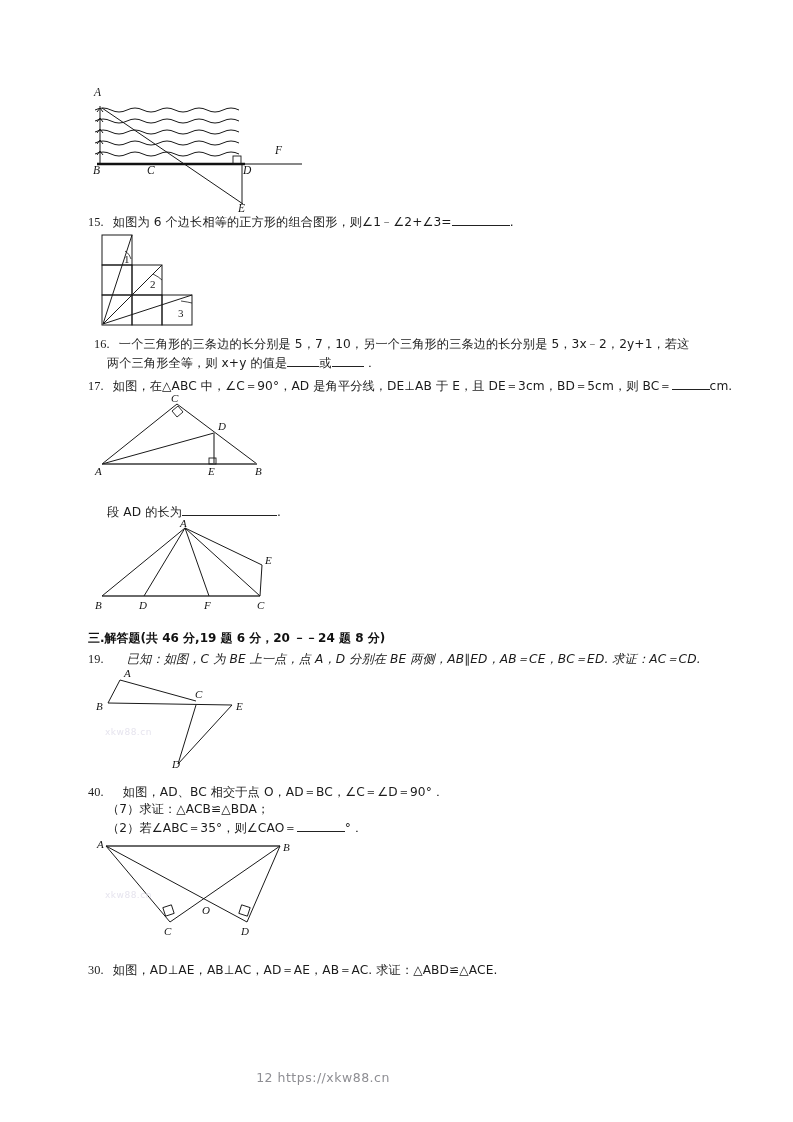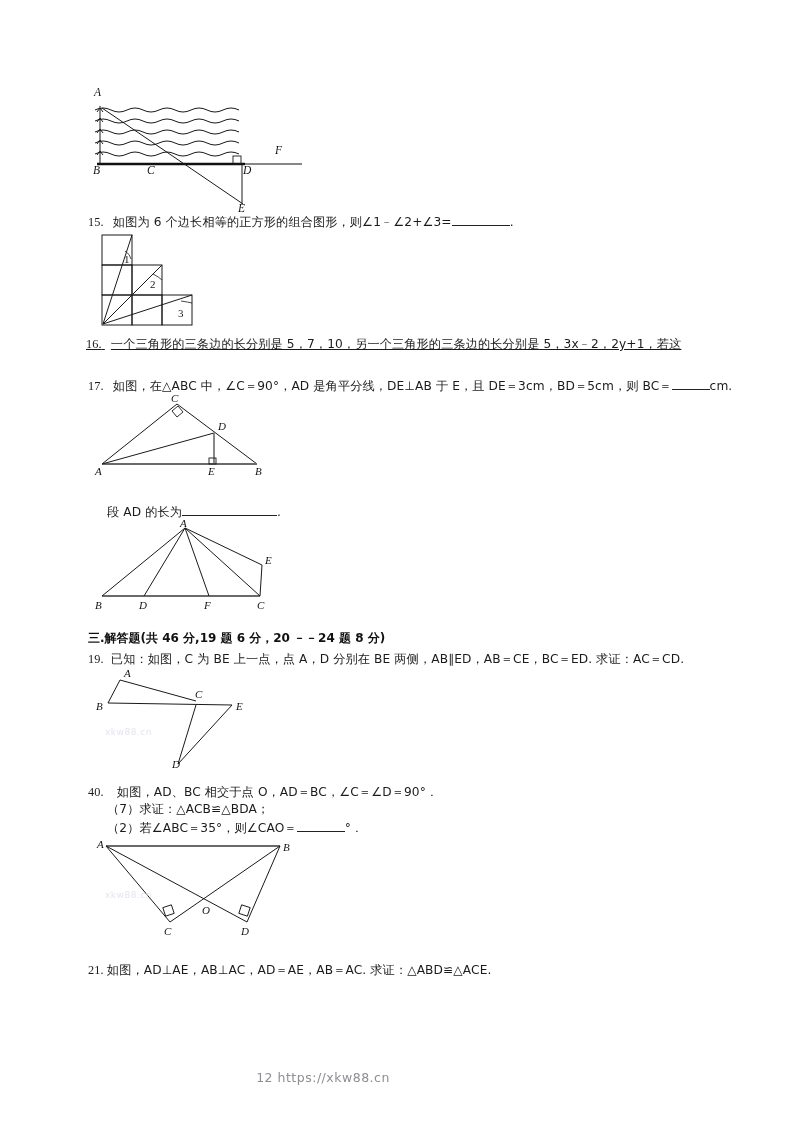--- a/index.html
+++ b/index.html
@@ -135,23 +135,26 @@
         <path d="M28 19 q5 3 6 8" stroke-width="0.8"></path>
         <path d="M56 42 q6 3 9 6" stroke-width="0.8"></path>
         <path d="M84 69 q7 1 11 2" stroke-width="0.8"></path>
       </g>
       <text x="27" y="31" font-size="11" font-family="Liberation Serif, serif" fill="#1a1a1a">1</text>
       <text x="53" y="56" font-size="11" font-family="Liberation Serif, serif" fill="#1a1a1a">2</text>
       <text x="81" y="85" font-size="11" font-family="Liberation Serif, serif" fill="#1a1a1a">3</text>
     </svg>
   </div>
 
-  <div class="qline" style="left:86px; top:336px;text-decoration:underline;">
+  <div class="qline" style="left:94px; top:336px;">
     <span class="qnum">16.</span>
     <span class="cn" style="margin-left:6px;">一个三角形的三条边的长分别是 5，7，10，另一个三角形的三条边的长分别是 5，3x﹣2，2y+1，若这</span>
+  </div>
+  <div class="qline" style="left:107px; top:353px;">
+    <span class="cn">两个三角形全等，则 x+y 的值是</span><span class="blank" style="width:32px; height:13px;"></span><span class="cn">或</span><span class="blank" style="width:32px; height:13px;"></span><span class="cn">．</span>
   </div>
 
   <div class="qline" style="left:88px; top:376px;">
     <span class="qnum">17.</span>
     <span class="cn" style="margin-left:6px;text-align:right;">如图，在△ABC 中，∠C＝90°，AD 是角平分线，DE⊥AB 于 E，且 DE＝3cm，BD＝5cm，则 BC＝</span><span class="blank" style="width:38px; height:13px;"></span><span class="cn">cm.</span>
   </div>
 
   <div class="fig" style="left:92px; top:392px; width:180px; height:85px;">
     <svg width="180" height="85" viewBox="0 0 180 85">
       <g stroke="#1a1a1a" stroke-width="1" fill="none">
@@ -203,21 +206,21 @@
       <text x="47" y="91" font-size="11" font-style="italic" font-family="Liberation Serif, serif" fill="#151515">D</text>
       <text x="112" y="91" font-size="11" font-style="italic" font-family="Liberation Serif, serif" fill="#151515">F</text>
       <text x="165" y="91" font-size="11" font-style="italic" font-family="Liberation Serif, serif" fill="#151515">C</text>
     </svg>
   </div>
 
   <div class="sec-head" style="left:88px; top:630px;">三.解答题(共 46 分,19 题 6 分，20 ﹣﹣24 题 8 分)</div>
 
   <div class="qline" style="left:88px; top:651px;">
     <span class="qnum">19.</span>
-    <span class="cn" style="margin-left:4px;">已知：如图，C 为 BE 上一点，点 A，D 分别在 BE 两侧，AB∥ED，AB＝CE，BC＝ED. 求证：AC＝CD.</span>
+    <span class="cn" style="margin-left:20px;font-style:italic;">已知：如图，C 为 BE 上一点，点 A，D 分别在 BE 两侧，AB∥ED，AB＝CE，BC＝ED. 求证：AC＝CD.</span>
   </div>
 
   <div class="fig" style="left:92px; top:668px; width:195px; height:100px;">
     <svg width="195" height="100" viewBox="0 0 195 100">
       <g stroke="#1a1a1a" stroke-width="1" fill="none">
 
         <line x1="28" y1="12" x2="16" y2="35"></line>
 
         <line x1="28" y1="12" x2="104" y2="33"></line>
 
@@ -231,21 +234,21 @@
       <text x="103" y="30" font-size="11" font-style="italic" font-family="Liberation Serif, serif" fill="#151515">C</text>
       <text x="4" y="42" font-size="11" font-style="italic" font-family="Liberation Serif, serif" fill="#151515">B</text>
       <text x="144" y="42" font-size="11" font-style="italic" font-family="Liberation Serif, serif" fill="#151515">E</text>
       <text x="80" y="100" font-size="11" font-style="italic" font-family="Liberation Serif, serif" fill="#151515">D</text>
     </svg>
   </div>
   <div class="wm" style="left:105px; top:727px;">xkw88.cn</div>
 
   <div class="qline" style="left:88px; top:784px;">
     <span class="qnum">40.</span>
-    <span class="cn" style="margin-left:10px;">如图，AD、BC 相交于点 O，AD＝BC，∠C＝∠D＝90°．</span>
+    <span class="cn" style="margin-left:16px;">如图，AD、BC 相交于点 O，AD＝BC，∠C＝∠D＝90°．</span>
   </div>
   <div class="qline" style="left:107px; top:801px;">
     <span class="cn">（7）求证：△ACB≌△BDA；</span>
   </div>
   <div class="qline" style="left:107px; top:818px;">
     <span class="cn">（2）若∠ABC＝35°，则∠CAO＝</span><span class="blank" style="width:48px; height:13px;"></span><span class="cn">°．</span>
   </div>
 
   <div class="fig" style="left:92px; top:836px; width:265px; height:105px;">
     <svg width="265" height="105" viewBox="0 0 265 105">
@@ -268,19 +271,19 @@
       <text x="5" y="12" font-size="11" font-style="italic" font-family="Liberation Serif, serif" fill="#151515">A</text>
       <text x="191" y="15" font-size="11" font-style="italic" font-family="Liberation Serif, serif" fill="#151515">B</text>
       <text x="110" y="78" font-size="11" font-style="italic" font-family="Liberation Serif, serif" fill="#151515">O</text>
       <text x="72" y="99" font-size="11" font-style="italic" font-family="Liberation Serif, serif" fill="#151515">C</text>
       <text x="149" y="99" font-size="11" font-style="italic" font-family="Liberation Serif, serif" fill="#151515">D</text>
     </svg>
   </div>
   <div class="wm" style="left:105px; top:890px;">xkw88.cn</div>
 
   <div class="qline" style="left:88px; top:962px;">
-    <span class="qnum">21.</span>
-    <span class="cn" style="text-align:center;">如图，AD⊥AE，AB⊥AC，AD＝AE，AB＝AC. 求证：△ABD≌△ACE.</span>
+    <span class="qnum">30.</span>
+    <span class="cn" style="margin-left:6px;text-align:center;">如图，AD⊥AE，AB⊥AC，AD＝AE，AB＝AC. 求证：△ABD≌△ACE.</span>
   </div>
 
   <div class="footer" style="top:1070px;">12 https://xkw88.cn</div>
 
 </div>
 
 </body></html>

